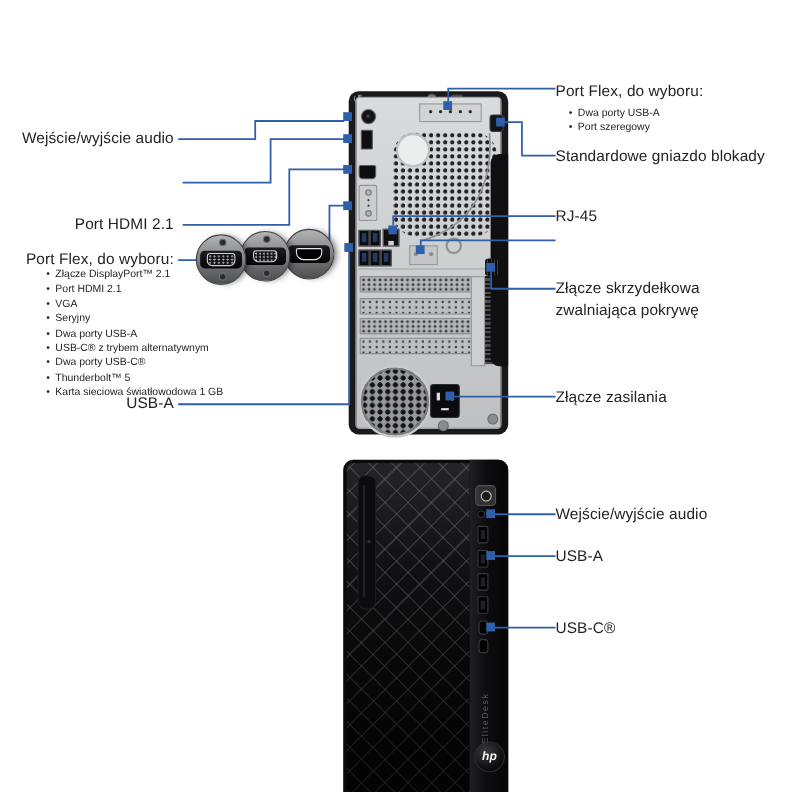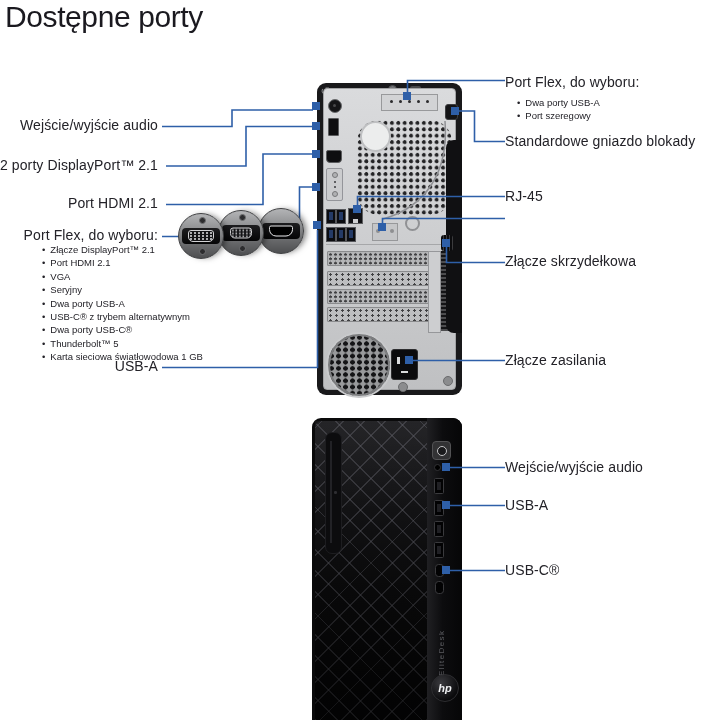--- a/index.html
+++ b/index.html
@@ -118,21 +118,20 @@
       writing-mode:vertical-rl;transform:rotate(180deg);text-align:center;}
   .ft-logo{left:119px;top:256px;width:26px;height:26px;border-radius:50%;border:1px solid #2d2d30;
       background:radial-gradient(circle at 35% 30%,#3a3a3e 0%,#0a0a0c 72%);
       color:#eff0f2;font-size:11px;font-weight:700;font-style:italic;line-height:26px;text-align:center;}
 </style>
 </head>
 <body>
 
 <div id="stage">
 
-  <div class="title">Dostępne porty</div>
 
   <div class="bt">
     <div class="bt-arrow">↺</div>
     <div class="bt-topscrew"></div>
     <div class="bt-topslot"></div>
     <div class="bt-panel">
       <div class="bt-fan"></div>
       <div class="bt-hub"></div>
       <div class="bt-audio">
           <i></i>
@@ -277,21 +276,20 @@
     </div>
     <div class="puck" style="left:0;top:5px;z-index:3;">
       <div class="band"></div>
         <span class="scr t"></span>
         <span class="scr b"></span>
         <div class="conn vga"></div>
     </div>
   </div>
 
   <div class="lbl lft" style="top:117px;">Wejście/wyjście audio</div>
-  <div class="lbl lft" style="top:157px;">2 porty DisplayPort™ 2.1</div>
   <div class="lbl lft" style="top:195px;">Port HDMI 2.1</div>
   <div class="lbl lft" style="top:227px;">Port Flex, do wyboru:</div>
   <ul class="bullets bullets-left">
     <li>
         <span class="dot">•</span>
         <span>Złącze DisplayPort™ 2.1</span>
       </li>
     <li>
         <span class="dot">•</span>
         <span>Port HDMI 2.1</span>
@@ -335,20 +333,21 @@
       </li>
     <li>
         <span class="dot">•</span>
         <span>Port szeregowy</span>
       </li>
   </ul>
   <div class="lbl rgt" style="top:133px;">Standardowe gniazdo blokady</div>
   <div class="lbl rgt" style="top:188px;">RJ-45</div>
   <div class="lbl rgt two-line" style="top:252px;">
     <div>Złącze skrzydełkowa</div>
+    <div>zwalniająca pokrywę</div>
   </div>
   <div class="lbl rgt" style="top:352px;">Złącze zasilania</div>
 
   <div class="lbl rgt" style="top:459px;">Wejście/wyjście audio</div>
   <div class="lbl rgt" style="top:497px;">USB-A</div>
   <div class="lbl rgt" style="top:562px;">USB-C®</div>
 
 </div>
 
 </body></html>

